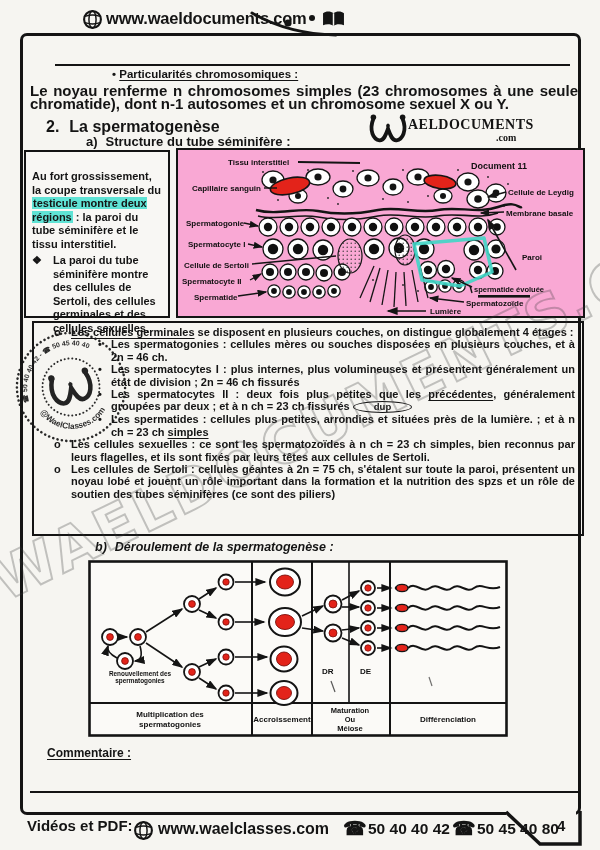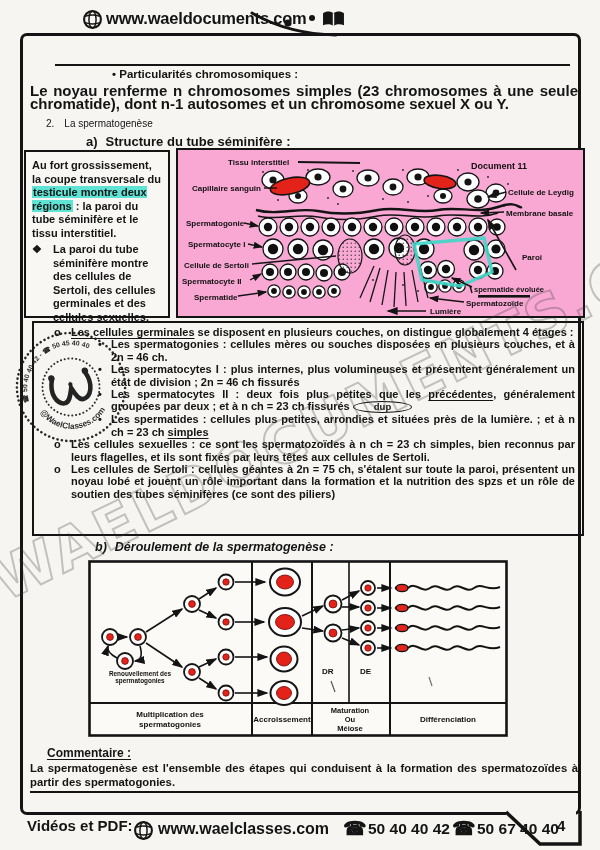--- a/index.html
+++ b/index.html
@@ -9,32 +9,32 @@
   .hdr-site{position:absolute;left:106px;top:9px;font-size:16.5px;font-weight:bold;letter-spacing:-0.2px;}
   .hdr-globe{position:absolute;left:82px;top:9px;}
   .hdr-book{position:absolute;left:322px;top:10px;}
   .hdr-lesson{position:absolute;left:349px;top:8px;font-size:17px;font-weight:bold;letter-spacing:-0.2px;}
   .swoosh{position:absolute;left:240px;top:8px;}
   
   .frame{position:absolute;left:20px;top:33px;width:555px;height:776px;border:3.5px solid #141414;border-radius:7px;}
   .rule{position:absolute;background:#141414;}
   
   .chromo-head{position:absolute;left:112px;top:68px;font-size:11.5px;font-weight:bold;}
-  .chromo-head .txt{text-underline-offset:2px;}
+  .chromo-head .txt{text-decoration:underline;text-underline-offset:2px;}
   .chromo-body{position:absolute;left:30px;top:84px;width:548px;font-size:15px;line-height:13px;font-weight:bold;text-align:justify;}
   
-  .sec2{position:absolute;left:46px;top:118px;font-size:10px;font-weight:normal;}
+  .sec2{position:absolute;left:46px;top:118px;font-size:16px;font-weight:bold;}
   .sec2 .t{margin-left:10px;}
   .sec2a{position:absolute;left:86px;top:134px;font-size:13px;font-weight:bold;}
   .sec2a .t{margin-left:8px;}
   .brand{position:absolute;left:368px;top:110px;width:185px;height:36px;}
   .brand .word{position:absolute;left:40px;top:7px;font-family:"Liberation Serif",serif;font-weight:bold;font-size:14px;letter-spacing:0.5px;}
   .brand .dotcom{position:absolute;left:128px;top:22px;font-family:"Liberation Serif",serif;font-weight:bold;font-size:10px;}
   
-  .panel{position:absolute;left:24px;top:150px;width:146px;height:168px;border:2.5px solid #141414;padding:7px 6px;box-sizing:border-box;font-size:11px;line-height:13.5px;font-weight:bold;background:#f8f7f4;}
+  .panel{position:absolute;left:24px;top:150px;width:146px;height:168px;border:2.5px solid #141414;padding:18px 6px;box-sizing:border-box;font-size:11px;line-height:13.5px;font-weight:bold;background:#f8f7f4;}
   .panel .hl{background:#5fe3d5;padding:0 1px;}
   .panel .brow{display:flex;margin-top:3px;}
   .panel .brow .mk{width:15px;flex:none;}
   .panel .brow .tx{flex:1;padding-left:6px;}
   .docbox{position:absolute;left:176px;top:148px;width:409px;height:170px;border:2.5px solid #141414;box-sizing:border-box;background:#f9a8d4;}
   
   .germ{position:absolute;left:32px;top:321px;width:552px;height:215px;border:2px solid #141414;box-sizing:border-box;padding:3px 7px 0 0;font-size:11px;line-height:12.4px;font-weight:bold;}
   .germ .row{position:relative;text-align:justify;}
   .germ .lvl0{padding-left:7px;}
   .germ .lvl1{padding-left:37px;}
@@ -121,20 +121,27 @@
   </div>
   <div class="chromo-body">Le noyau renferme n chromosomes simples (23 chromosomes à une seule chromatide), dont n-1 autosomes et un chromosome sexuel X ou Y.</div>
 
   <div class="sec2">
     <span>2.</span><span class="t">La spermatogenèse</span>
   </div>
   <div class="sec2a">
     <span>a)</span><span class="t">Structure du tube séminifère :</span>
   </div>
 
+  <div class="brand">
+    <svg width="40" height="36" viewBox="-26 -20 52 40">
+        <use href="#wglyph"></use>
+      </svg>
+    <span class="word">AELDOCUMENTS</span>
+    <span class="dotcom">.com</span>
+  </div>
 
   <div class="panel">
     <span>Au fort grossissement, la coupe transversale du </span><span class="hl">testicule montre deux régions</span><span> : la paroi du tube séminifère et le tissu interstitiel.</span>
     <div class="brow">
       <span class="mk">❖</span>
       <div class="tx">La paroi du tube séminifère montre des cellules de Sertoli, des cellules germinales et des cellules sexuelles.</div>
     </div>
   </div>
 
   <div class="docbox">
@@ -523,33 +530,32 @@
       <text x="82" y="167" font-size="8" text-anchor="middle">spermatogonies</text>
       <text x="194" y="162" font-size="8" text-anchor="middle">Accroissement</text>
       <text x="262" y="153" font-size="7.5" text-anchor="middle">Maturation</text>
       <text x="262" y="162" font-size="7.5" text-anchor="middle">Ou</text>
       <text x="262" y="171" font-size="7.5" text-anchor="middle">Méiose</text>
       <text x="360" y="162" font-size="8" text-anchor="middle">Différenciation</text>
     </svg>
   </div>
 
   <div class="com-head">Commentaire :</div>
-  <div class="com-body">La spermatogenèse est l'ensemble des étapes qui conduisent à la formation des spermatozoïdes à partir des spermatogonies.</div>
   <div class="rule" style="left:30px;top:791px;width:548px;height:1.6px;"></div>
 
   <svg class="pocket" width="104" height="50" viewBox="0 0 104 50">
     <rect x="14" y="7" width="70" height="8" fill="#f6f5f1"></rect>
     <polyline points="14,11 48,43 88,43 88,10" fill="none" stroke="#141414" stroke-width="3.5"></polyline>
   </svg>
   <div class="ft ft-prefix">Vidéos et PDF:</div>
   <span class="ft-globe">
     <svg width="21" height="21" viewBox="0 0 20 20">
         <use href="#globeglyph"></use>
       </svg>
   </span>
   <div class="ft ft-site">www.waelclasses.com</div>
   <div class="ft ft-ph-ic1">☎</div>
   <div class="ft ft-ph1">50 40 40 42</div>
   <div class="ft ft-ph-ic2">☎</div>
-  <div class="ft ft-ph2">50 67 40 40</div>
+  <div class="ft ft-ph2">50 45 40 80</div>
   <div class="ft ft-page">4</div>
 
 </div>
 
 </body></html>

